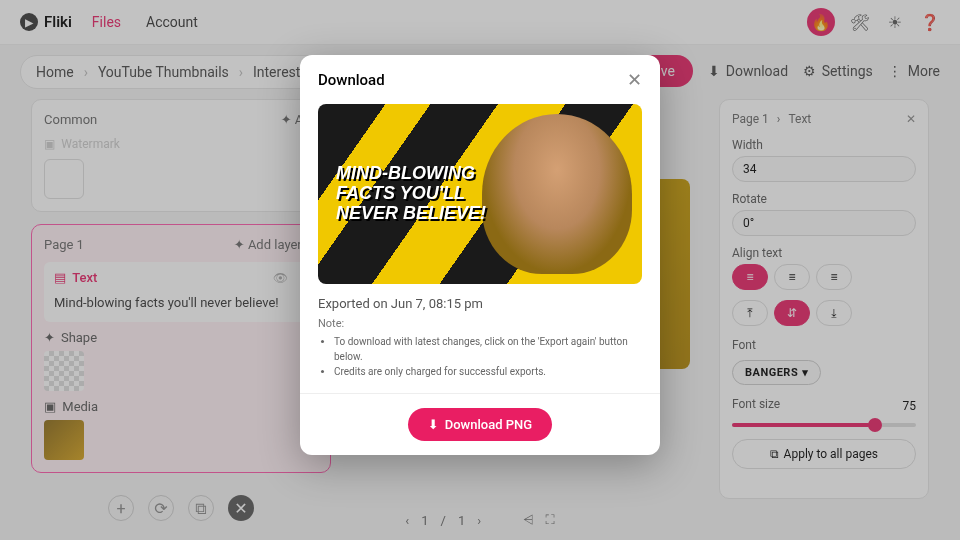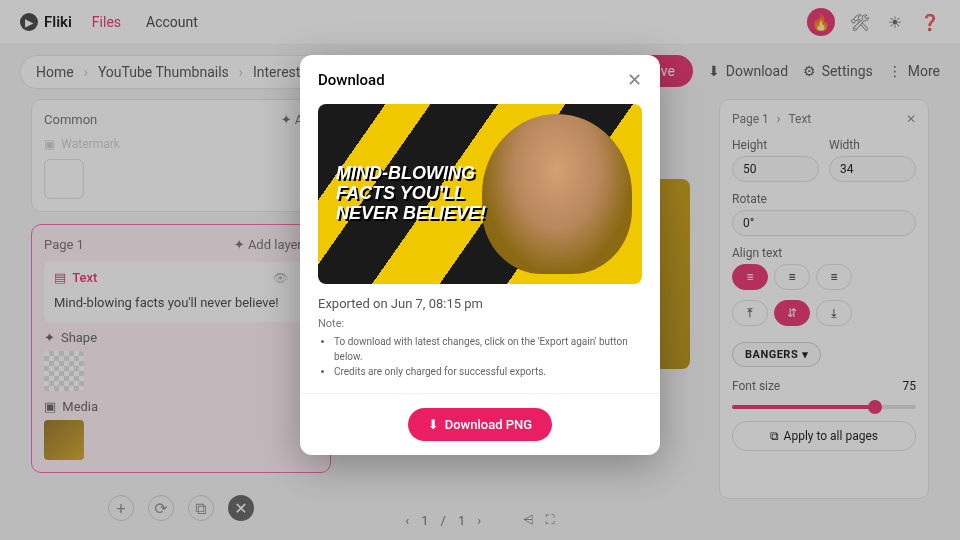--- a/index.html
+++ b/index.html
@@ -59,21 +59,21 @@
 .modal-body{padding:0 18px 14px}
 .preview{width:100%;height:180px;background:linear-gradient(125deg,#1a1a1a 0%,#1a1a1a 15%,#f0c800 15%,#f0c800 25%,#1a1a1a 25%,#1a1a1a 40%,#f0c800 40%,#f0c800 55%,#1a1a1a 55%,#1a1a1a 70%,#f0c800 70%);border-radius:8px;position:relative;overflow:hidden;display:flex;align-items:center}
 .preview-text{color:#fff;font-weight:900;font-size:18px;line-height:1.1;text-transform:uppercase;font-style:italic;padding-left:18px;text-shadow:2px 2px 0 #000;z-index:2;font-family:Impact,sans-serif;width:55%}
 .preview-face{position:absolute;right:10px;top:10px;bottom:10px;width:150px;background:radial-gradient(ellipse at 50% 35%,#d4a074 0%,#b8875c 40%,#8b6914 70%);border-radius:50% 50% 40% 40%}
 .export-info{font-size:13px;color:#555;padding:12px 0 6px}
 .note-label{font-size:11px;color:#777;margin-bottom:4px}
 .note-list{font-size:10px;color:#666;padding-left:16px;line-height:1.5}
 .modal-footer{border-top:1px solid #eee;padding:14px;display:flex;justify-content:center}
 .dl-btn{background:#e91e63;color:#fff;padding:9px 20px;border-radius:20px;border:none;font-size:13px;font-weight:500;cursor:pointer;display:flex;align-items:center;gap:6px}
 .layer-icons{margin-left:auto;display:flex;gap:8px;color:#aaa;font-size:12px}
-.fslabel-row{display:flex;justify-content:space-between;align-items:flex-start}
+.fslabel-row{display:flex;justify-content:space-between;align-items:center}
 </style>
 </head>
 <body>
 
 <div class="topbar">
   <div class="logo">
     <span class="logo-icon">▶</span>
     <span>Fliki</span>
   </div>
   <div class="topnav">
@@ -163,35 +163,35 @@
   </div>
 
   <div class="right-col">
     <div class="rp-head">
       <span>Page 1</span>
       <span>›</span>
       <span>Text</span>
       <span class="rp-close">✕</span>
     </div>
     <div class="prop-row">
-      <div class="prop-group"><div class="prop-label">Height</div><input class="prop-input" value="50" style=""></div>
       <div class="prop-group"><div class="prop-label">Width</div><input class="prop-input" value="34" style=""></div>
     </div>
     <div class="prop-group" style="margin-bottom:10px"><div class="prop-label">Rotate</div><input class="prop-input" value="0°" style=""></div>
     <div class="prop-label">Align text</div>
     <div class="align-row" style="margin-bottom:10px">
       <div class="align-btn active">≡</div>
       <div class="align-btn">≡</div>
       <div class="align-btn">≡</div>
     </div>
     <div class="align-row" style="margin-bottom:12px">
       <div class="align-btn">⤒</div>
       <div class="align-btn active">⇵</div>
       <div class="align-btn">⤓</div>
     </div>
+    <div class="prop-label">Font</div>
     <div class="font-chip" style="margin:4px 0 12px">
         <span>BANGERS</span> 
         <span>▾</span>
       </div>
     <div class="fslabel-row">
         <span class="prop-label">Font size</span>
         <span style="font-size:12px">75</span>
       </div>
     <div class="slider">
         <div class="slider-fill"></div>

